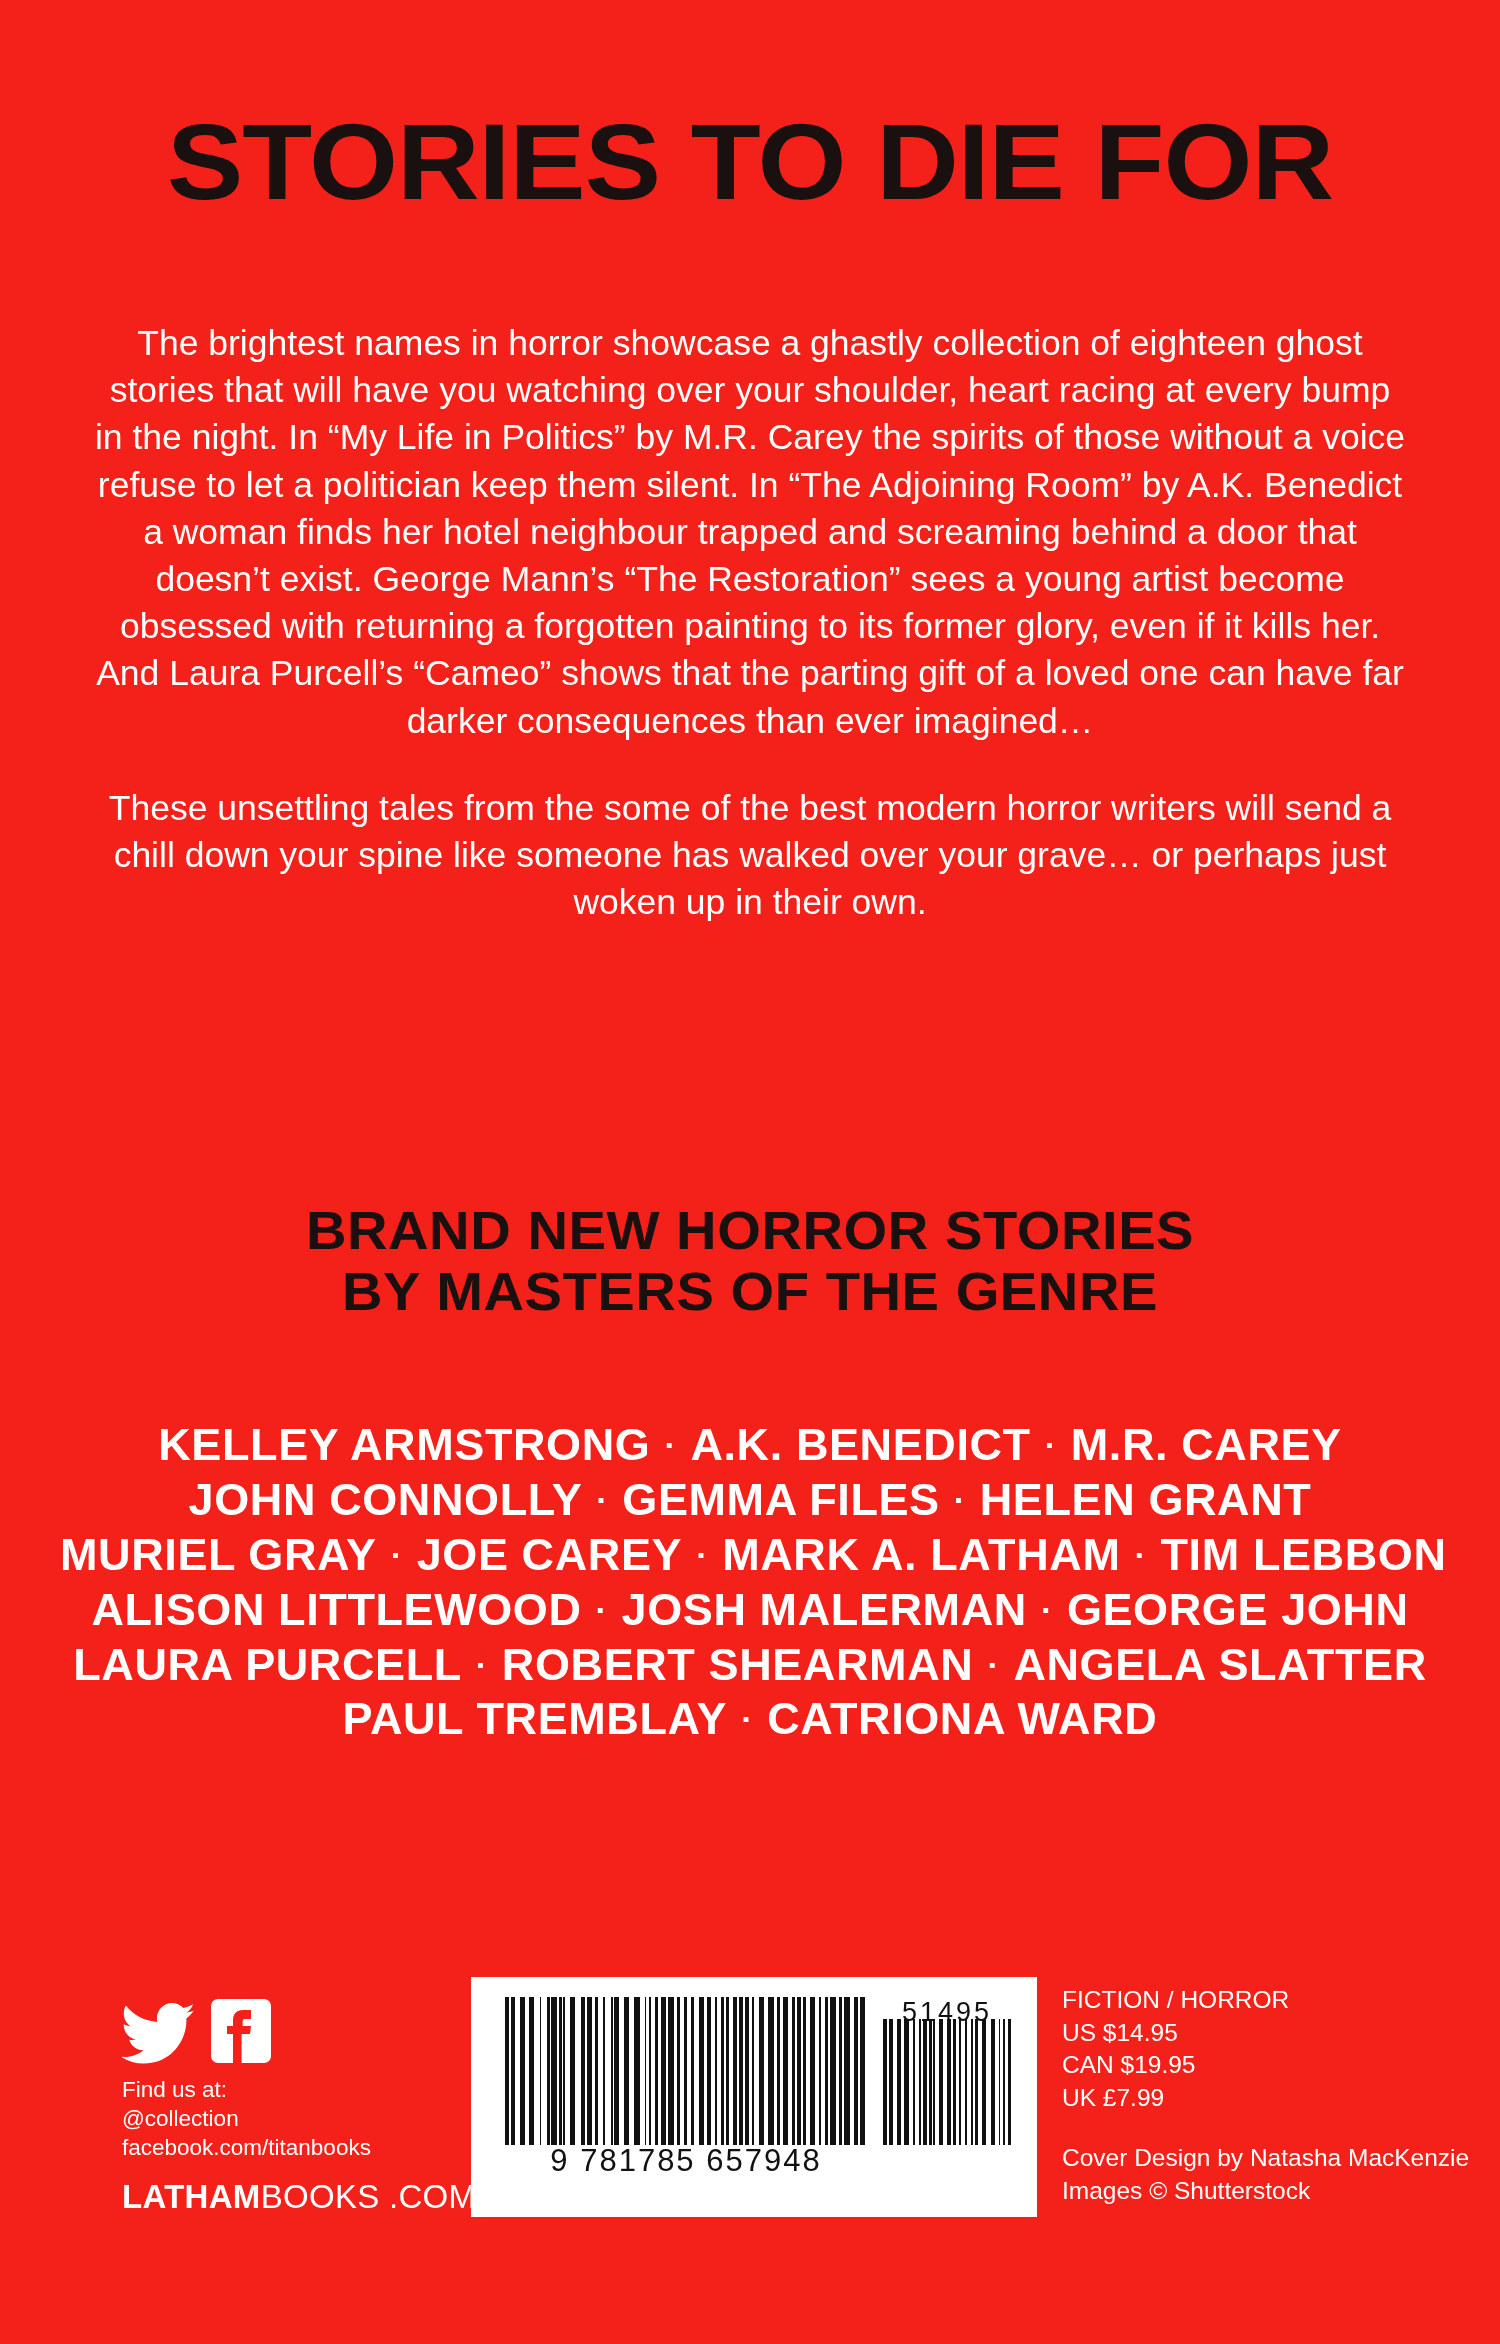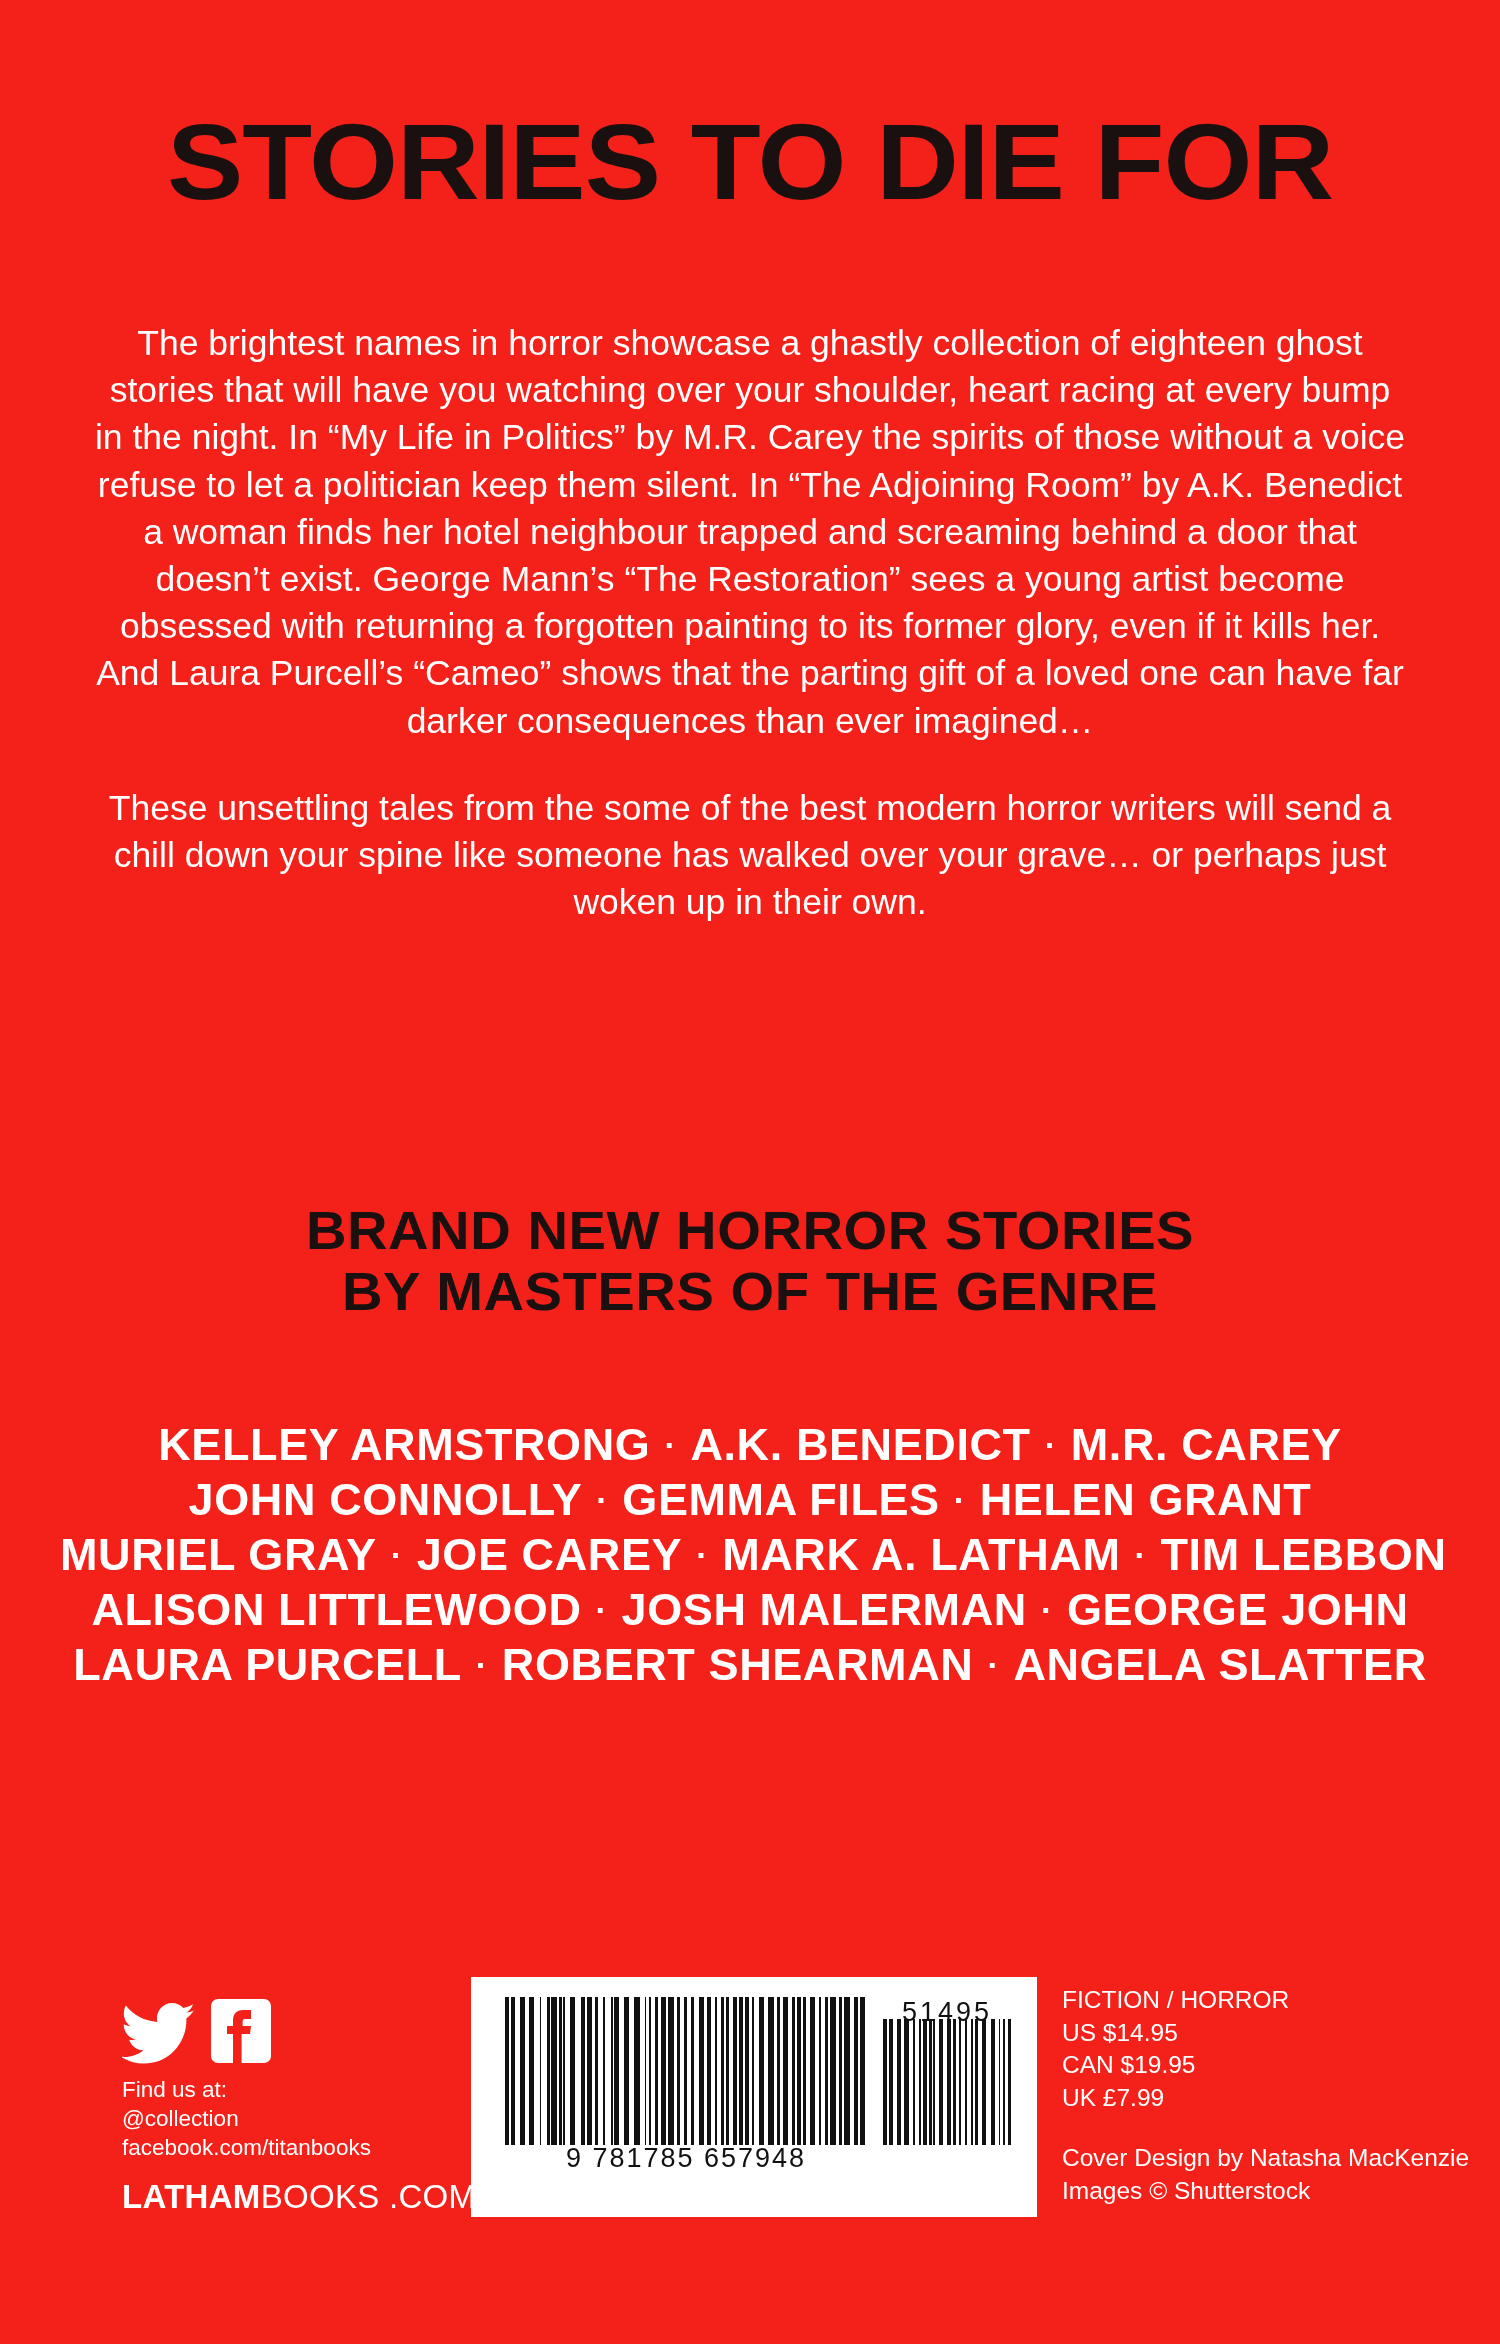--- a/index.html
+++ b/index.html
@@ -173,21 +173,21 @@
   .bar {
     background: #111;
     height: 100%;
   }
   .barsp { background: transparent; height: 100%; }
   .ean-digits {
     position: absolute;
     left: 34px;
     top: 146px;
     width: 362px;
-    font-size: 27px;
+    font-size: 31px;
     color: #111;
     letter-spacing: 2px;
     text-align: center;
     font-family: "Liberation Sans", sans-serif;
   }
   .side-digits {
     position: absolute;
     left: 410px;
     top: 0px;
     width: 132px;
@@ -230,20 +230,21 @@
     <div>BRAND NEW HORROR STORIES</div>
     <div>BY MASTERS OF THE GENRE</div>
   </div>
 
   <div class="authors" id="author-list">
       <div class="row"><span>KELLEY ARMSTRONG</span><span class="dot"> · </span><span>A.K. BENEDICT</span><span class="dot"> · </span><span>M.R. CAREY</span></div>
       <div class="row"><span>JOHN CONNOLLY</span><span class="dot"> · </span><span>GEMMA FILES</span><span class="dot"> · </span><span>HELEN GRANT</span></div>
       <div class="row"><span>MURIEL GRAY</span><span class="dot"> · </span><span>JOE CAREY</span><span class="dot"> · </span><span>MARK A. LATHAM</span><span class="dot"> · </span><span>TIM LEBBON</span></div>
       <div class="row"><span>ALISON LITTLEWOOD</span><span class="dot"> · </span><span>JOSH MALERMAN</span><span class="dot"> · </span><span>GEORGE JOHN</span></div>
       <div class="row"><span>LAURA PURCELL</span><span class="dot"> · </span><span>ROBERT SHEARMAN</span><span class="dot"> · </span><span>ANGELA SLATTER</span></div>
+      <div class="row"><span>PAUL TREMBLAY</span><span class="dot"> · </span><span>CATRIONA WARD</span></div>
     </div>
 
   <div class="bottom">
 
     <div class="social">
       <div class="social-icons">
         <span>
           <svg width="74" height="62" viewBox="0 0 74 62" aria-hidden="true">
             <path fill="#ffffff" d="M73 8.2c-2.7 1.2-5.6 2-8.6 2.4 3.1-1.9 5.5-4.8 6.6-8.3-2.9 1.7-6.2 3-9.6 3.7C58.7 3 54.6 1 50.1 1c-8.4 0-15.2 6.9-15.2 15.4 0 1.2.1 2.4.4 3.5C22.6 19.3 11.4 13.1 3.9 3.6c-1.3 2.3-2.1 5-2.1 7.8 0 5.3 2.7 10 6.8 12.8-2.5-.1-4.8-.8-6.9-1.9v.2c0 7.5 5.2 13.7 12.2 15.1-1.3.3-2.6.5-3.9.5-1 0-1.9-.1-2.8-.3 1.9 6.1 7.5 10.5 14.1 10.6-5.2 4.1-11.7 6.5-18.8 6.5-1.2 0-2.4-.1-3.6-.2 6.6 4.3 14.5 6.8 22.9 6.8 27.5 0 42.6-23 42.6-43 0-.7 0-1.3-.1-2 3-2.1 5.5-4.8 7.5-7.9z"></path>
           </svg>

